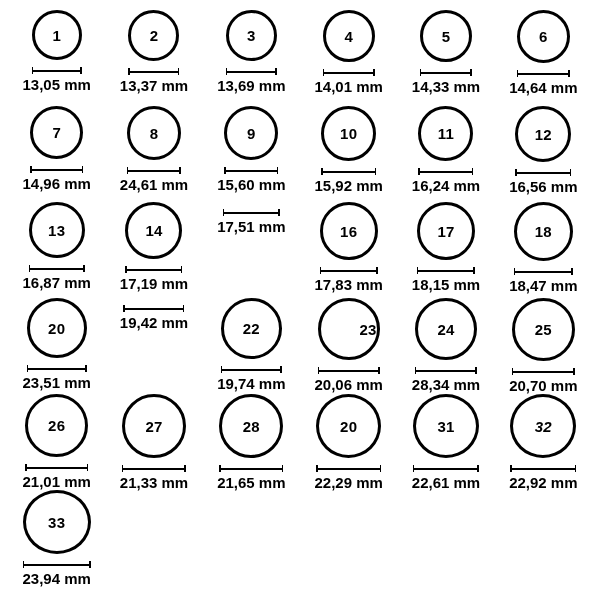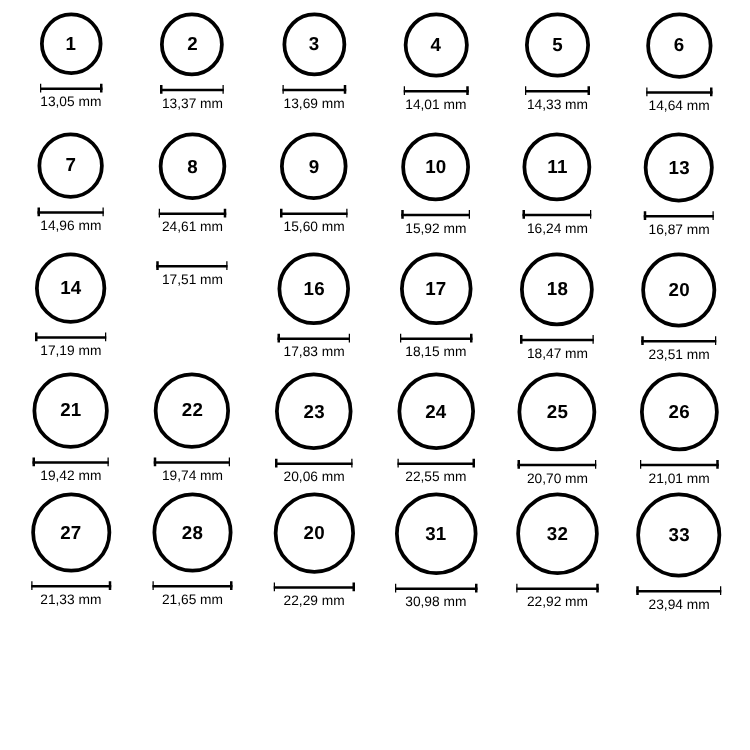--- a/index.html
+++ b/index.html
@@ -75,22 +75,22 @@
     top: 0;
     width: 1.5px;
     height: 7px;
     background: #000000;
   }
   .caliper .tick.left { left: 0; }
   .caliper .tick.right { right: 0; }
 
   .mm {
     margin-top: 3px;
-    font-size: 11px;
-    font-weight: normal;
+    font-size: 15px;
+    font-weight: bold;
     line-height: 1;
     white-space: nowrap;
   }
 </style>
 </head>
 <body>
 
 <div id="chart">
   <div class="grid">
       <div class="cell">
@@ -231,20 +231,33 @@
           <div class="caliper" style="width: 55px;">
             <span class="bar"></span>
             <span class="tick left"></span>
             <span class="tick right"></span>
           </div>
           <div class="mm">16,24 mm</div>
         </div>
       </div>
       <div class="cell">
         <div class="ring" style="width: 56px; height: 56px;">
+          <span class="ring-label">12</span>
+        </div>
+        <div class="measure">
+          <div class="caliper" style="width: 56px;">
+            <span class="bar"></span>
+            <span class="tick left"></span>
+            <span class="tick right"></span>
+          </div>
+          <div class="mm">16,56 mm</div>
+        </div>
+      </div>
+      <div class="cell">
+        <div class="ring" style="width: 56px; height: 56px;">
           <span class="ring-label">13</span>
         </div>
         <div class="measure">
           <div class="caliper" style="width: 56px;">
             <span class="bar"></span>
             <span class="tick left"></span>
             <span class="tick right"></span>
           </div>
           <div class="mm">16,87 mm</div>
         </div>
@@ -318,23 +331,20 @@
         <div class="measure">
           <div class="caliper" style="width: 60px;">
             <span class="bar"></span>
             <span class="tick left"></span>
             <span class="tick right"></span>
           </div>
           <div class="mm">23,51 mm</div>
         </div>
       </div>
       <div class="cell">
-        <div class="ring" style="width: 61px; height: 61px;">
-          <span class="ring-label">21</span>
-        </div>
         <div class="measure">
           <div class="caliper" style="width: 61px;">
             <span class="bar"></span>
             <span class="tick left"></span>
             <span class="tick right"></span>
           </div>
           <div class="mm">19,42 mm</div>
         </div>
       </div>
       <div class="cell">
@@ -344,21 +354,21 @@
         <div class="measure">
           <div class="caliper" style="width: 61px;">
             <span class="bar"></span>
             <span class="tick left"></span>
             <span class="tick right"></span>
           </div>
           <div class="mm">19,74 mm</div>
         </div>
       </div>
       <div class="cell">
-        <div class="ring" style="width: 62px; height: 62px;">
+        <div class="ring" style="width: 62px; height: 62px; justify-content: flex-end;">
           <span class="ring-label">23</span>
         </div>
         <div class="measure">
           <div class="caliper" style="width: 62px;">
             <span class="bar"></span>
             <span class="tick left"></span>
             <span class="tick right"></span>
           </div>
           <div class="mm">20,06 mm</div>
         </div>
@@ -366,21 +376,21 @@
       <div class="cell">
         <div class="ring" style="width: 62px; height: 62px;">
           <span class="ring-label">24</span>
         </div>
         <div class="measure">
           <div class="caliper" style="width: 62px;">
             <span class="bar"></span>
             <span class="tick left"></span>
             <span class="tick right"></span>
           </div>
-          <div class="mm">22,55 mm</div>
+          <div class="mm">28,34 mm</div>
         </div>
       </div>
       <div class="cell">
         <div class="ring" style="width: 63px; height: 63px;">
           <span class="ring-label">25</span>
         </div>
         <div class="measure">
           <div class="caliper" style="width: 63px;">
             <span class="bar"></span>
             <span class="tick left"></span>
@@ -444,25 +454,25 @@
       <div class="cell">
         <div class="ring" style="width: 66px; height: 66px;">
           <span class="ring-label">31</span>
         </div>
         <div class="measure">
           <div class="caliper" style="width: 66px;">
             <span class="bar"></span>
             <span class="tick left"></span>
             <span class="tick right"></span>
           </div>
-          <div class="mm">30,98 mm</div>
-        </div>
-      </div>
-      <div class="cell">
-        <div class="ring" style="width: 66px; height: 66px;">
+          <div class="mm">22,61 mm</div>
+        </div>
+      </div>
+      <div class="cell">
+        <div class="ring" style="width: 66px; height: 66px; font-style: italic;">
           <span class="ring-label">32</span>
         </div>
         <div class="measure">
           <div class="caliper" style="width: 66px;">
             <span class="bar"></span>
             <span class="tick left"></span>
             <span class="tick right"></span>
           </div>
           <div class="mm">22,92 mm</div>
         </div>

